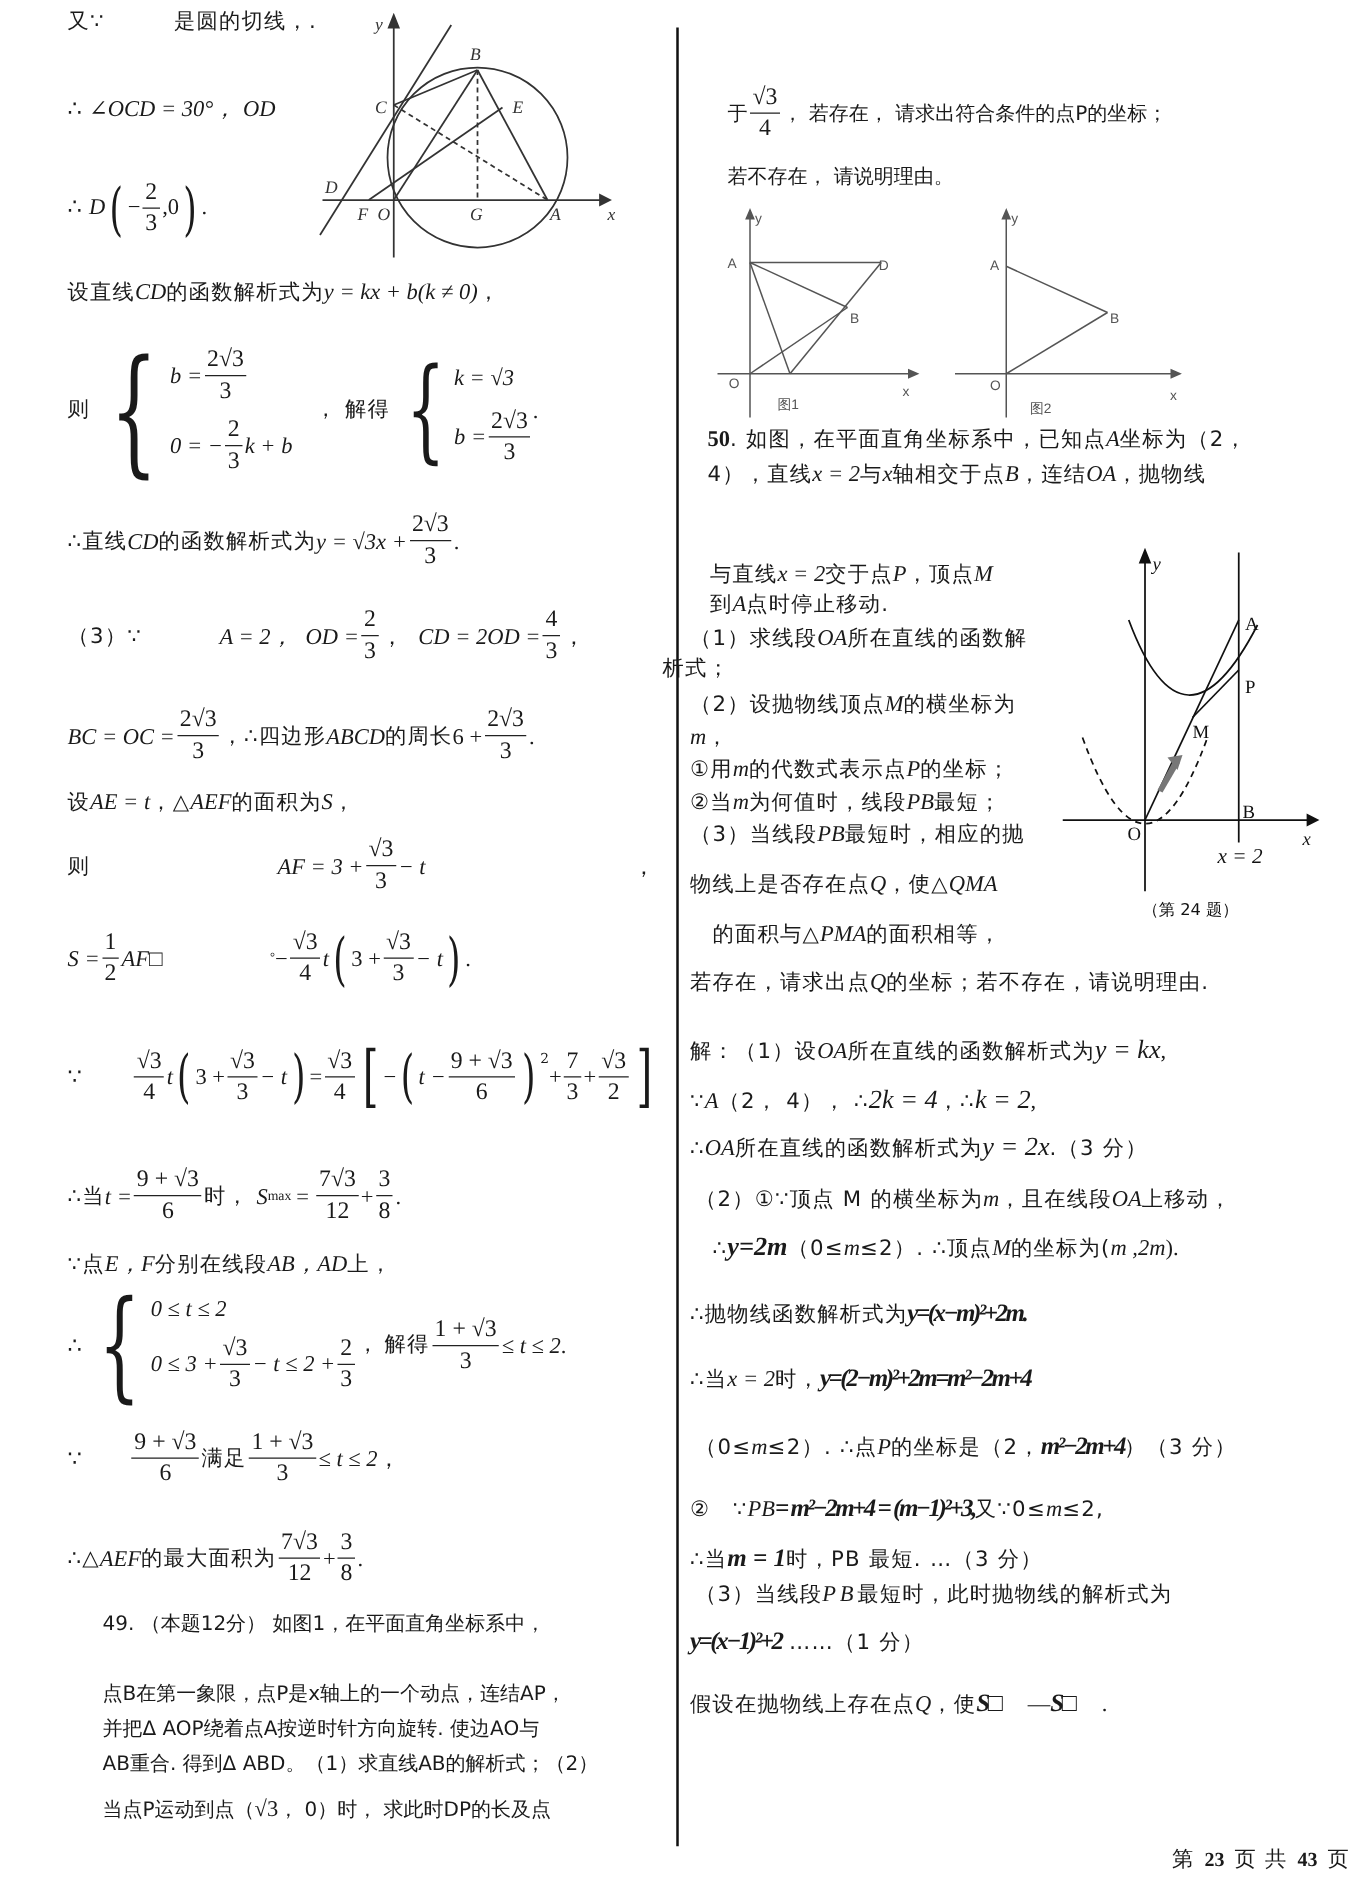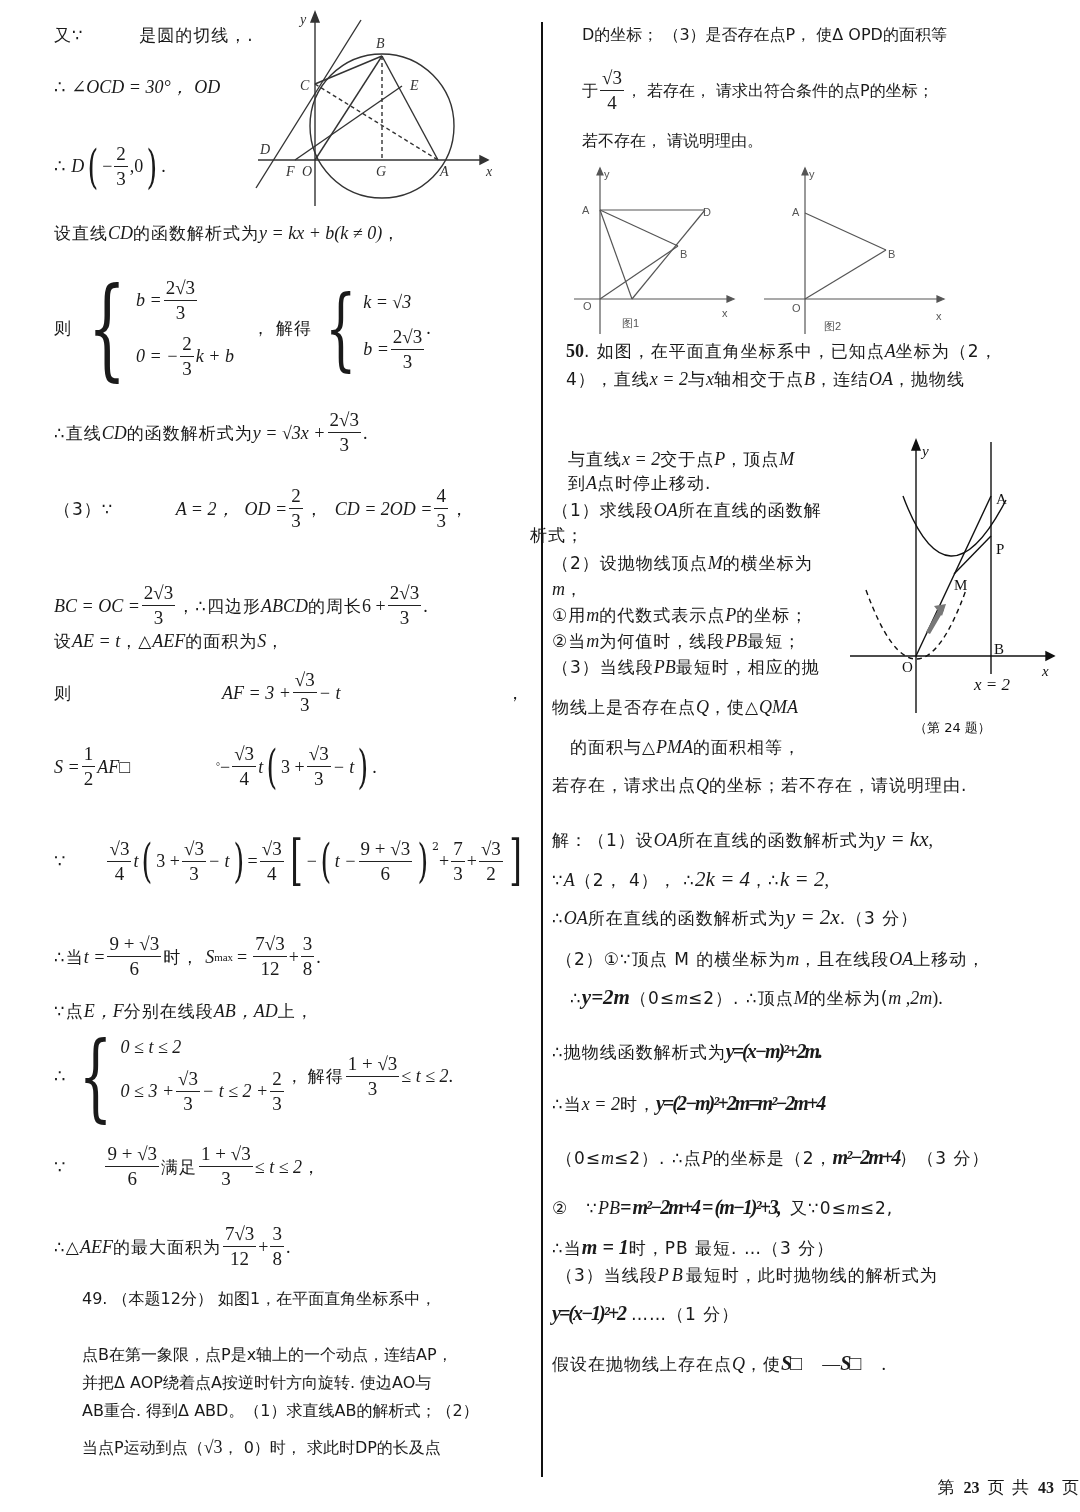--- a/index.html
+++ b/index.html
@@ -27,21 +27,21 @@
   sub { font-size: 11px; }
   .garb { font-family: "Liberation Serif", serif; font-style: italic; font-weight: bold; font-size: 20px; letter-spacing: -2px; }
 </style>
 </head>
 <body>
 
 <div class="page">
 
   <div class="divider"></div>
 
-  <div class="line" style="left:54px; top:22px;">
+  <div class="line" style="left:54px; top:4px;">
     <span class="cjk">又∵</span>
     <span style="display:inline-block;width:44px"></span>
     <span class="cjk">是圆的切线，.</span>
   </div>
 
   <div class="line" style="left:54px; top:74px;">
     <span class="r">∴</span>
     <span class="m">∠OCD = 30°，</span>
     <span class="m">OD</span>
   </div>
@@ -146,21 +146,21 @@
       </span>
       <span class="r">，</span>
     <span class="m" style="margin-left:12px">CD = 2OD =</span>
       <span class="frac">
         <span class="num">4</span>
         <span class="den">3</span>
       </span>
       <span class="r">，</span>
   </div>
 
-  <div class="line" style="left:54px; top:564px; display:flex; align-items:center;margin-top:17px;">
+  <div class="line" style="left:54px; top:564px; display:flex; align-items:center;">
     <span class="m">BC = OC =</span>
       <span class="frac">
         <span class="num">2√3</span>
         <span class="den">3</span>
       </span>
       <span class="cjk">，∴四边形</span>
       <span class="m">ABCD</span>
       <span class="cjk">的周长</span>
       <span class="r">6 +</span>
       <span class="frac">
@@ -345,21 +345,20 @@
   </div>
 
   <div class="line q" style="left:82px; top:1286px;">49. （本题12分） 如图1，在平面直角坐标系中，</div>
   <div class="line q" style="left:82px; top:1342px;">点B在第一象限，点P是x轴上的一个动点，连结AP，</div>
   <div class="line q" style="left:82px; top:1370px;">并把Δ AOP绕着点A按逆时针方向旋转. 使边AO与</div>
   <div class="line q" style="left:82px; top:1398px;">AB重合. 得到Δ ABD。（1）求直线AB的解析式；（2）</div>
   <div class="line q" style="left:82px; top:1434px;">
     <span>当点P运动到点（</span><span class="r" style="font-size:18px">√3</span><span>， 0）时， 求此时DP的长及点</span>
   </div>
 
-  <div class="line q" style="left:582px; top:22px;">D的坐标； （3）是否存在点P， 使Δ OPD的面积等</div>
   <div class="line q" style="left:582px; top:66px; display:flex; align-items:center;">
     <span>于</span>
       <span class="frac">
         <span class="num">√3</span>
         <span class="den">4</span>
       </span>
       <span>， 若存在， 请求出符合条件的点P的坐标；</span>
   </div>
   <div class="line q" style="left:582px; top:128px;">若不存在， 请说明理由。</div>
 
@@ -491,21 +490,21 @@
   <div class="line" style="left:552px; top:1038px;">
     <span class="cjk">∴抛物线函数解析式为</span><span class="garb">y=(x−m)²+2m.</span>
   </div>
   <div class="line" style="left:552px; top:1090px;">
     <span class="cjk">∴当</span><span class="m">x = 2</span><span class="cjk">时，</span><span class="garb">y=(2−m)²+2m=m²−2m+4</span>
   </div>
   <div class="line" style="left:556px; top:1144px;">
     <span class="cjk">（0≤</span><span class="m">m</span><span class="cjk">≤2）. ∴点</span><span class="m">P</span><span class="cjk">的坐标是（2，</span><span class="garb">m²−2m+4</span><span class="cjk">）（3 分）</span>
   </div>
   <div class="line" style="left:552px; top:1194px;">
-    <span class="cjk">②　∵</span><span class="m">PB</span><span class="garb">= m²−2m+4 = (m−1)²+3,</span><span class="cjk" style="margin-left:10px">又∵0≤</span><span class="m">m</span><span class="cjk">≤2,</span>
+    <span class="cjk">②　∵</span><span class="m">PB</span><span class="garb">= m²−2m+4 = (m−1)²+3,</span><span class="cjk" style="">又∵0≤</span><span class="m">m</span><span class="cjk">≤2,</span>
   </div>
   <div class="line" style="left:552px; top:1234px;">
     <span class="cjk">∴当</span><span class="m bold" style="font-size:20px">m = 1</span><span class="cjk">时，PB 最短. …（3 分）</span>
   </div>
   <div class="line" style="left:556px; top:1262px; letter-spacing:3px;">
     <span class="cjk">（3）当线段</span><span class="m">PB</span><span class="cjk">最短时，此时抛物线的解析式为</span>
   </div>
   <div class="line" style="left:552px; top:1300px;">
     <span class="garb">y=(x−1)²+2</span><span class="cjk" style="margin-left:6px">……（1 分）</span>
   </div>

